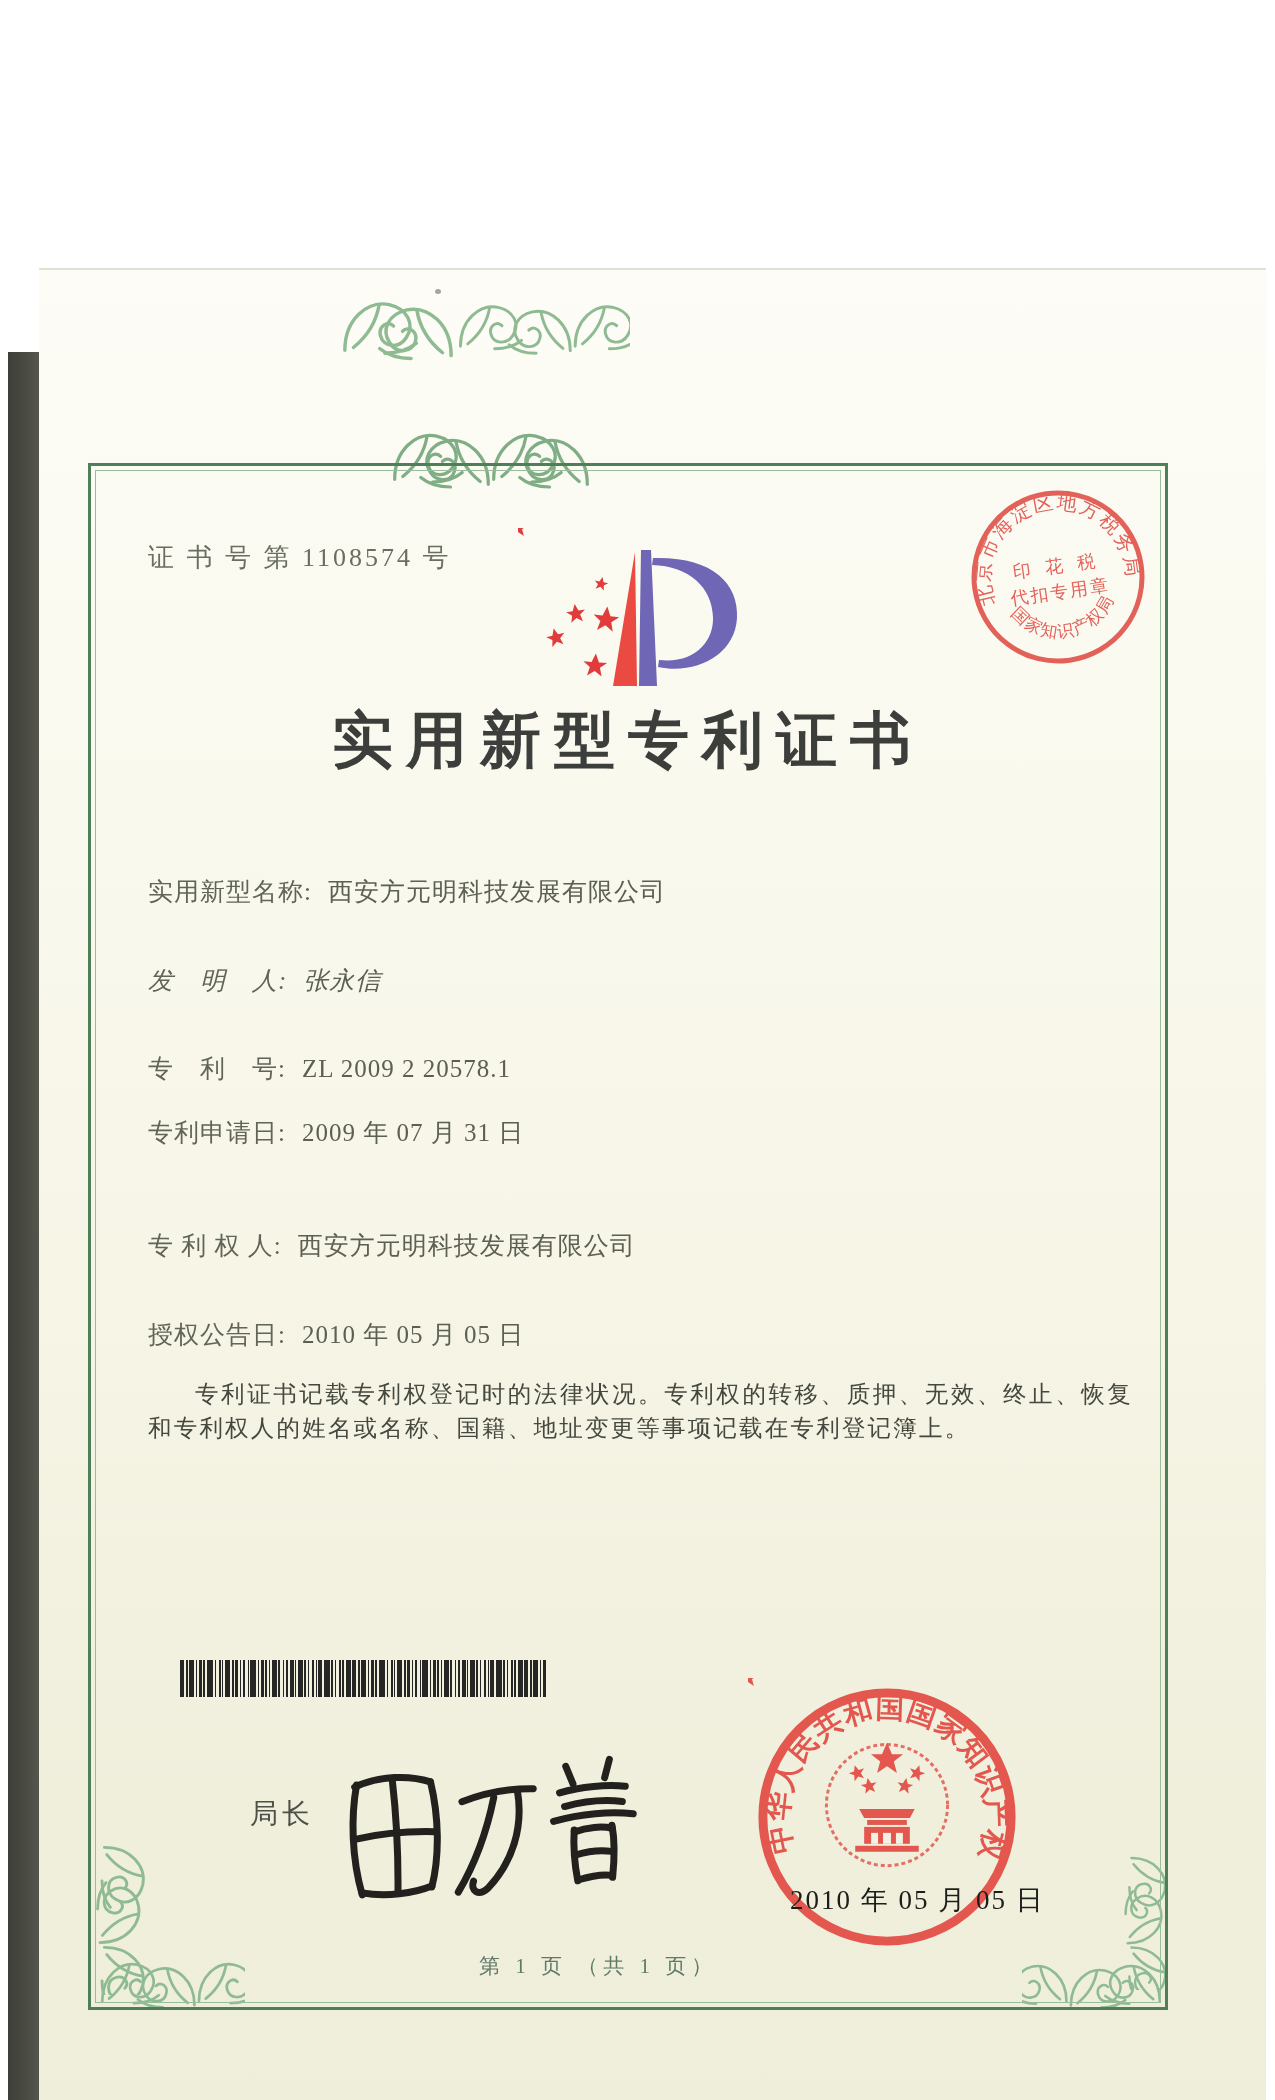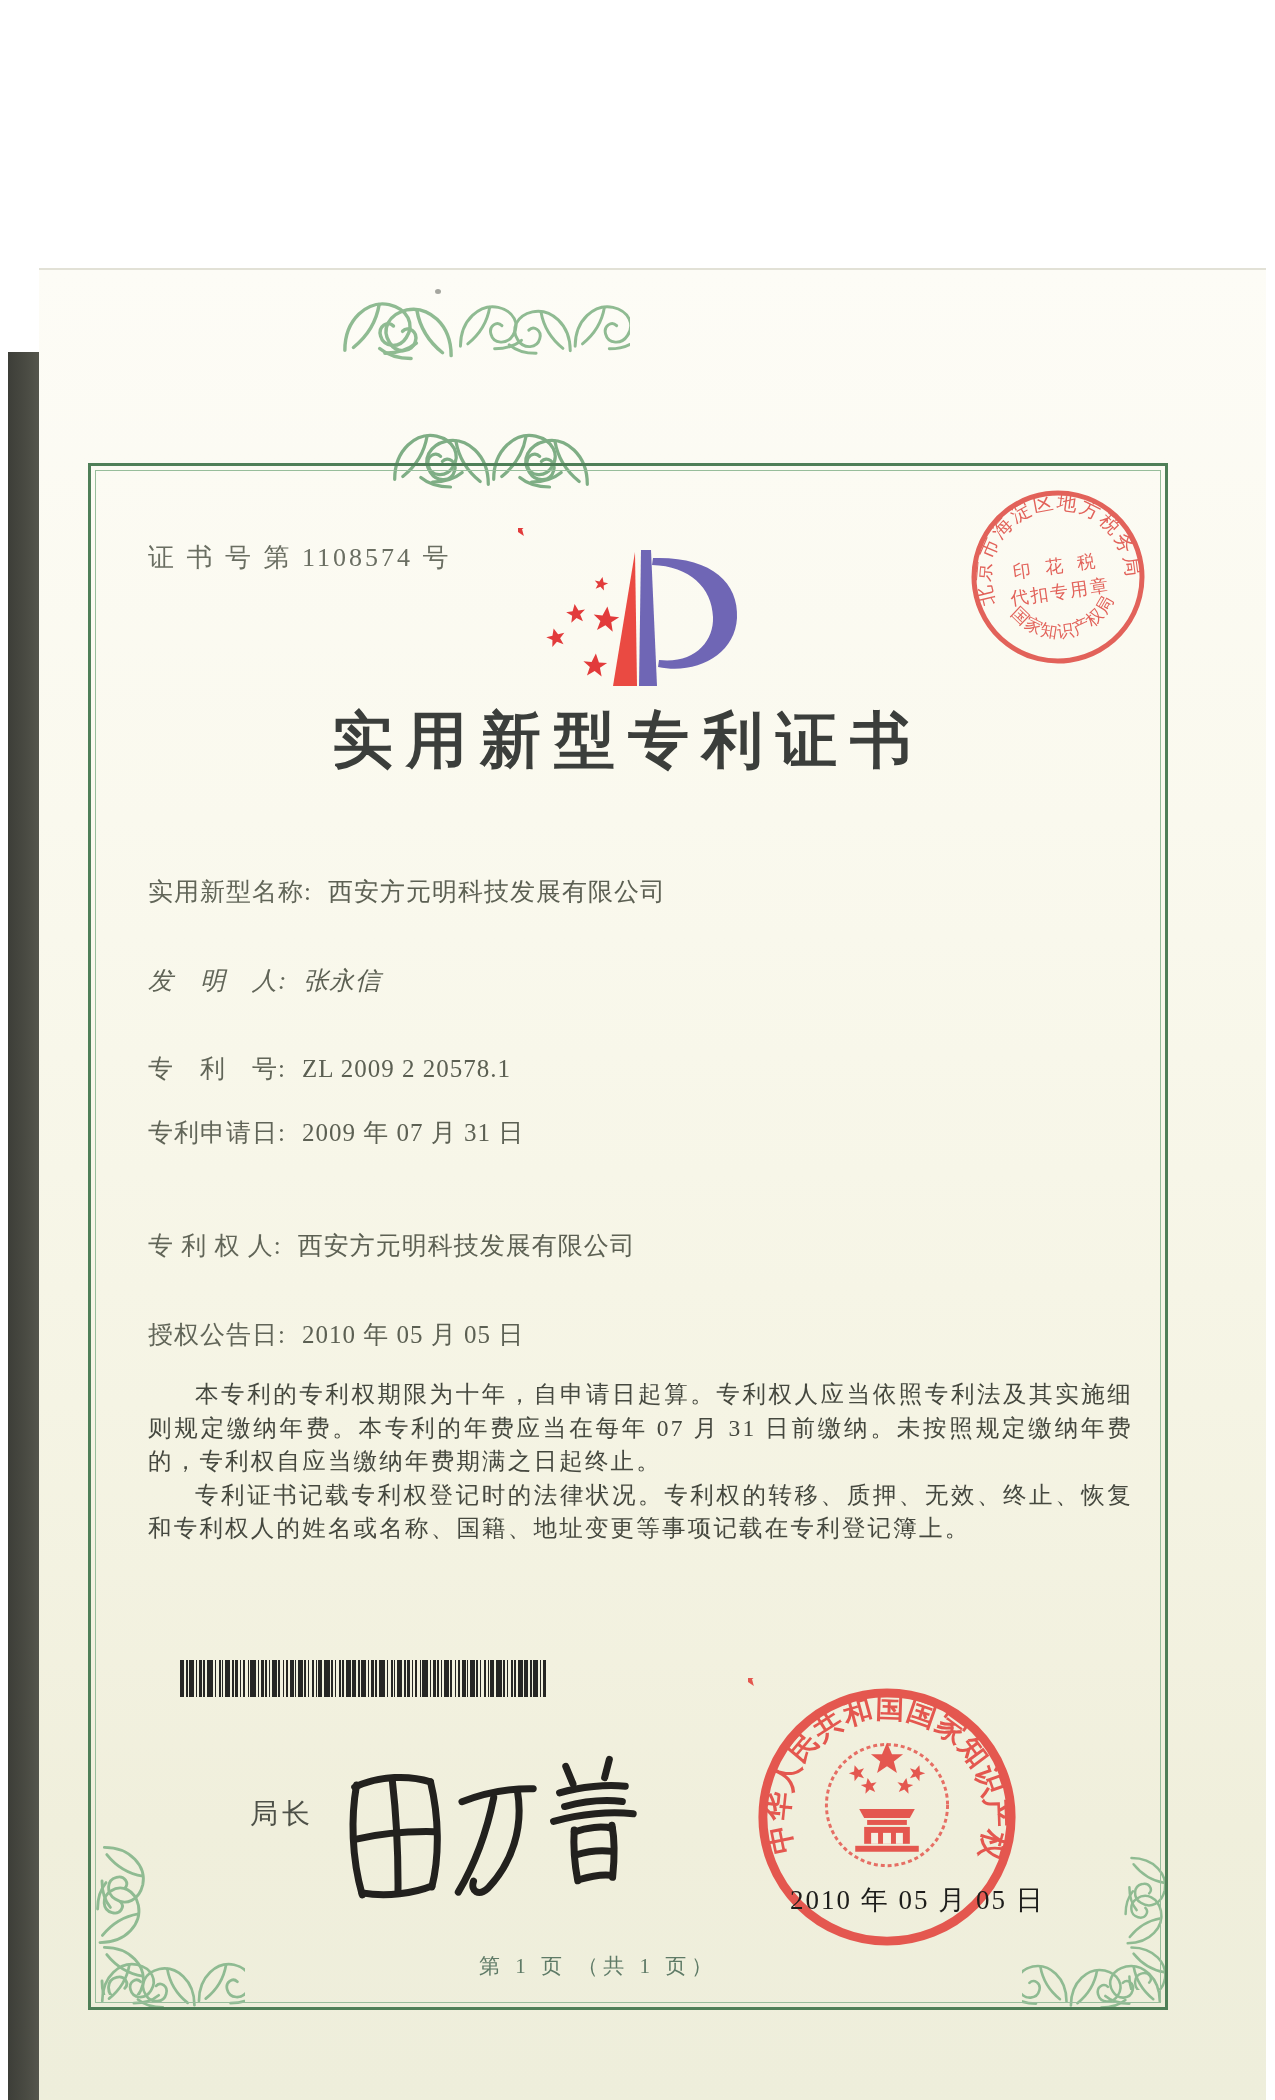--- a/index.html
+++ b/index.html
@@ -232,21 +232,20 @@
 <div id="fields">
     <div class="field-row" style="top: 875px;"><span class="f-label">实用新型名称:</span><span class="f-value">西安方元明科技发展有限公司</span></div>
     <div class="field-row" style="top: 964px; font-style: italic;"><span class="f-label">发　明　人:</span><span class="f-value">张永信</span></div>
     <div class="field-row" style="top: 1052px;"><span class="f-label">专　利　号:</span><span class="f-value">ZL 2009 2 20578.1</span></div>
     <div class="field-row" style="top: 1078px; margin-top: 38px;"><span class="f-label">专利申请日:</span><span class="f-value">2009 年 07 月 31 日</span></div>
     <div class="field-row" style="top: 1229px;"><span class="f-label">专 利 权 人:</span><span class="f-value">西安方元明科技发展有限公司</span></div>
     <div class="field-row" style="top: 1318px;"><span class="f-label">授权公告日:</span><span class="f-value">2010 年 05 月 05 日</span></div>
   </div>
 
 <div class="abs paras" id="paras">
-    <p>本专利的专利权期限为十年，自申请日起算。专利权人应当依照专利法及其实施细则规定缴纳年费。本专利的年费应当在每年 07 月 31 日前缴纳。未按照规定缴纳年费的，专利权自应当缴纳年费期满之日起终止。</p>
     <p>专利证书记载专利权登记时的法律状况。专利权的转移、质押、无效、终止、恢复和专利权人的姓名或名称、国籍、地址变更等事项记载在专利登记簿上。</p>
   </div>
 
 <div class="abs barcode" id="barcode">
     <div class="bar" style="width: 4px;"></div>
     <div class="gap" style="width: 2px;"></div>
     <div class="bar" style="width: 2px;"></div>
     <div class="gap" style="width: 1px;"></div>
     <div class="bar" style="width: 5px;"></div>
     <div class="gap" style="width: 2px;"></div>

